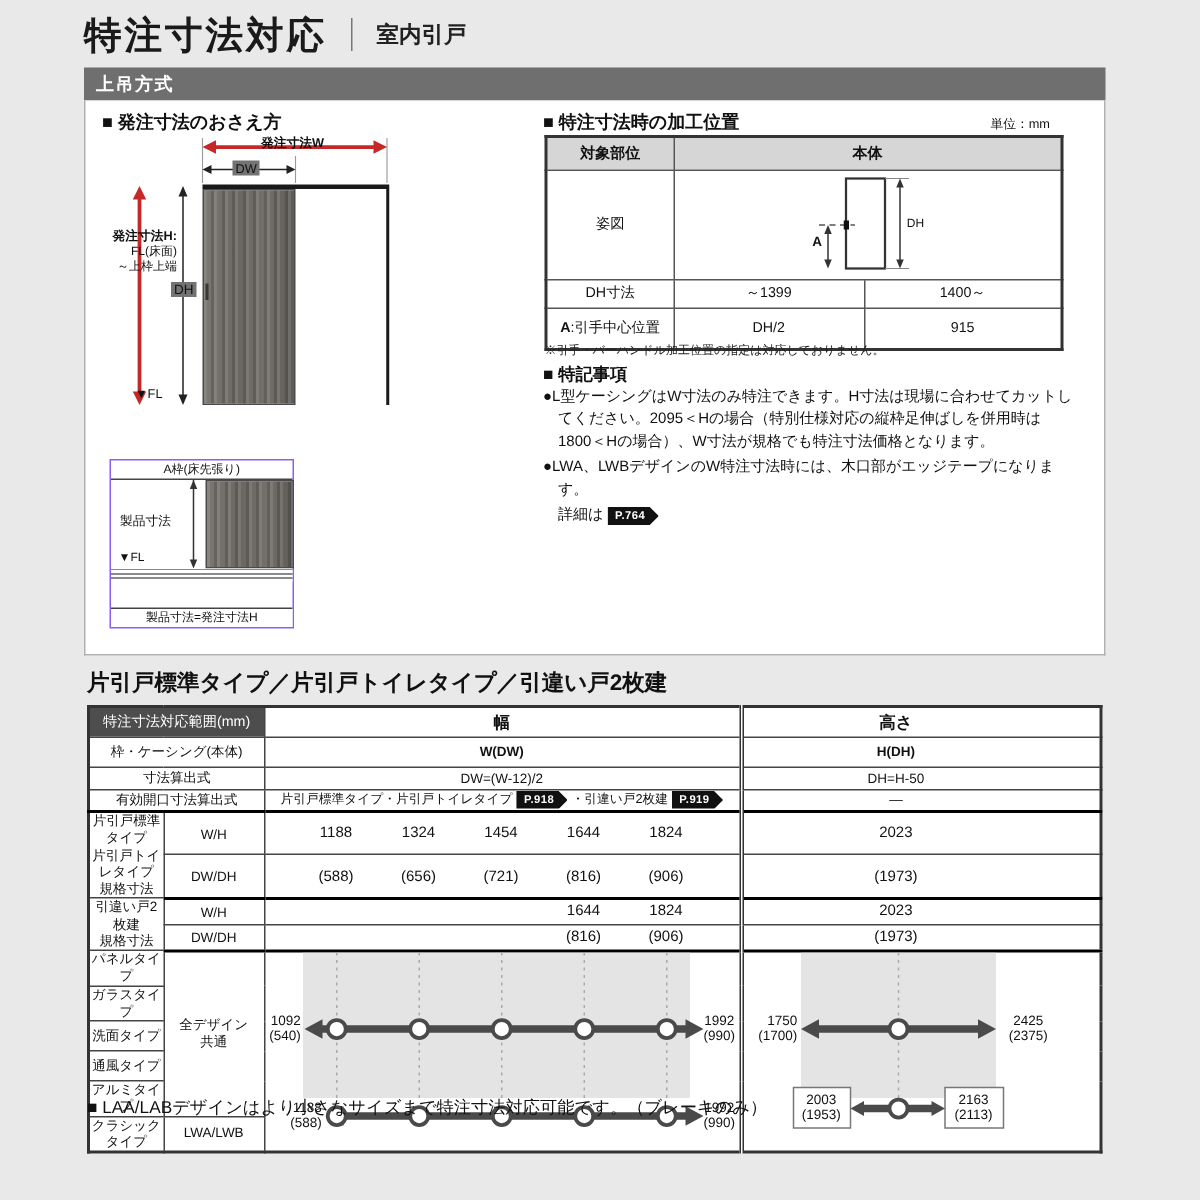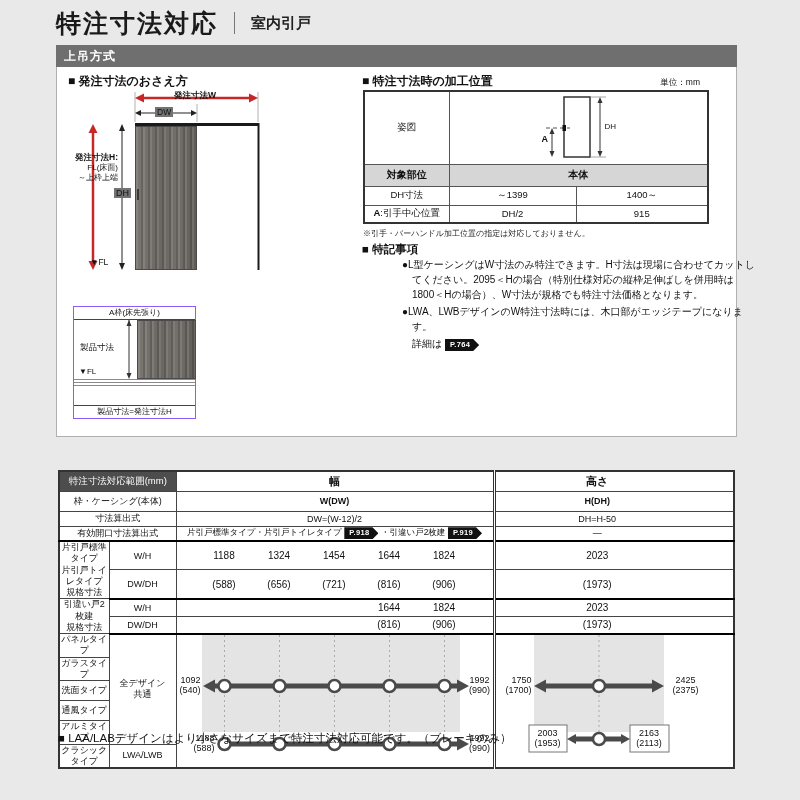--- a/index.html
+++ b/index.html
@@ -29,21 +29,21 @@
   .aframe { position: absolute; left: 73px; top: 306px; width: 123px; height: 113px; border: 1px solid #8b5cf6; background: #fff; }
   .af-head { height: 13px; line-height: 12px; text-align: center; font-size: 8px; border-bottom: 1px solid #444; }
   .af-foot { position: absolute; left: 0; right: 0; bottom: 0; height: 13px; line-height: 12px; text-align: center; font-size: 8px; border-top: 1px solid #444; background: #fff; }
   .af-hatch { position: absolute; left: 0; right: 0; top: 72px; height: 9px; background: repeating-linear-gradient(180deg, #8a8a8a 0 1px, #fff 1px 3px); }
 
   
   .proc-table { position: absolute; left: 363px; top: 90px; border-collapse: collapse; table-layout: fixed; border: 2px solid #333; }
   .proc-table td { border: 1px solid #555; font-size: 9.5px; text-align: center; vertical-align: middle; padding: 0; }
   .proc-table .hd { background: #d6d6d6; font-weight: bold; font-size: 10px; }
 
-  .bullets { position: absolute; left: 362px; top: 257px; width: 354px; font-size: 10px; line-height: 1.5; color: #111; margin-left: 40px; }
+  .bullets { position: absolute; left: 362px; top: 257px; width: 354px; font-size: 10px; line-height: 1.5; color: #111; }
   .bullets p { text-indent: -10px; padding-left: 10px; margin-bottom: 2px; }
   .badge { display: inline-block; background: #111; color: #fff; font-size: 7.5px; font-weight: bold; line-height: 10px; padding: 1px 9px 1px 5px; clip-path: polygon(0 0, calc(100% - 6px) 0, 100% 50%, calc(100% - 6px) 100%, 0 100%); letter-spacing: .3px; }
 
   
   .sec2-title { position: absolute; left: 58px; top: 446px; font-size: 15px; font-weight: bold; color: #111; }
   .big-table { position: absolute; left: 58px; top: 470px; border-collapse: collapse; table-layout: fixed; border: 2px solid #333; background: #fff; }
   .big-table td { border: 1px solid #444; font-size: 9px; text-align: center; vertical-align: middle; padding: 0; color: #111; }
   .big-table td.dark { background: #4d4d4d; color: #fff; font-size: 9.5px; margin-top: 24px; }
   .big-table td.hcol { border-left: 3px double #333; }
   .big-table tr.heavy td { border-bottom: 2px solid #000000; }
@@ -134,68 +134,69 @@
   <div class="abs h-block" style="left:362px; top:73px;">■ 特注寸法時の加工位置</div>
   <div class="abs" style="left:632px; top:77px; width:68px; text-align:right; font-size:8.5px;">単位：mm</div>
 
   <table class="proc-table">
     <colgroup>
         <col style="width:85px">
         <col style="width:127px">
         <col style="width:132px">
       </colgroup>
     <tbody>
-        <tr style="height:73px">
+        <tr style="height:22px">
+      <td class="hd">対象部位</td>
+      <td class="hd" colspan="2">本体</td>
+    </tr>
+    <tr style="height:73px">
       <td>姿図</td>
       <td colspan="2" style="position:relative;">
         <svg class="abs" style="left:0; top:0;" width="257" height="71" viewBox="0 0 257 71">
           <rect x="114" y="5" width="26" height="60" fill="#fff" stroke="#333" stroke-width="1.5"></rect>
           <line x1="140" y1="5" x2="156" y2="5" stroke="#888" stroke-width="0.75"></line>
           <line x1="140" y1="65" x2="156" y2="65" stroke="#888" stroke-width="0.75"></line>
           <line x1="150" y1="9" x2="150" y2="61" stroke="#333" stroke-width="1"></line>
           <polygon points="150,5 147.5,11 152.5,11" fill="#333"></polygon>
           <polygon points="150,65 147.5,59 152.5,59" fill="#333"></polygon>
           <line x1="96" y1="36" x2="120" y2="36" stroke="#555" stroke-width="1" stroke-dasharray="4,3"></line>
           <rect x="112.5" y="33" width="3.5" height="6" fill="#111"></rect>
           <line x1="102" y1="40" x2="102" y2="61" stroke="#333" stroke-width="1"></line>
           <polygon points="102,36 99.5,42 104.5,42" fill="#333"></polygon>
           <polygon points="102,65 99.5,59 104.5,59" fill="#333"></polygon>
         </svg>
         <div class="abs" style="left:155px; top:30px; font-size:8px;">DH</div>
         <div class="abs" style="left:92px; top:42px; font-size:9px; font-weight:bold;">A</div>
       </td>
     </tr>
-    <tr style="height:22px">
-      <td class="hd">対象部位</td>
-      <td class="hd" colspan="2">本体</td>
-    </tr>
     <tr style="height:19px">
       <td>DH寸法</td>
       <td>～1399</td>
       <td>1400～</td>
     </tr>
-    <tr style="height:18px">
+    <tr style="height:28px">
       <td><span style="font-weight:bold;">A</span><span>:引手中心位置</span></td>
       <td>DH/2</td>
       <td>915</td>
     </tr>
   </tbody>
     </table>
   <div class="abs small-note" style="left:363px; top:228px;">※引手・バーハンドル加工位置の指定は対応しておりません。</div>
 
   <div class="abs" style="left:362px; top:242px; font-size:11.5px; font-weight:bold;">■ 特記事項</div>
   <div class="bullets">
     <p>●L型ケーシングはW寸法のみ特注できます。H寸法は現場に合わせてカットしてください。2095＜Hの場合（特別仕様対応の縦枠足伸ばしを併用時は1800＜Hの場合）、W寸法が規格でも特注寸法価格となります。</p>
     <p>●LWA、LWBデザインのW特注寸法時には、木口部がエッジテープになります。</p>
     <p style="text-indent:0;">
       <span>詳細は</span>
       <span class="badge">P.764</span>
     </p>
   </div>
 
+  <div class="sec2-title">片引戸標準タイプ／片引戸トイレタイプ／引違い戸2枚建</div>
 
   <table class="big-table">
     <colgroup>
         <col style="width:50px">
         <col style="width:67px">
         <col style="width:318px">
         <col style="width:240px">
       </colgroup>
     <tbody>
         <tr style="height:20px">

